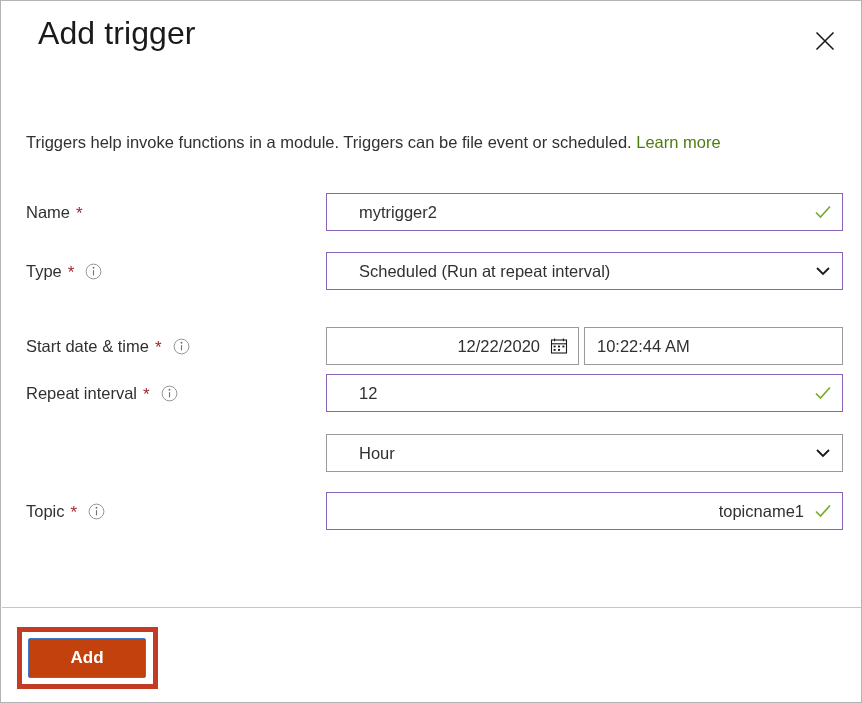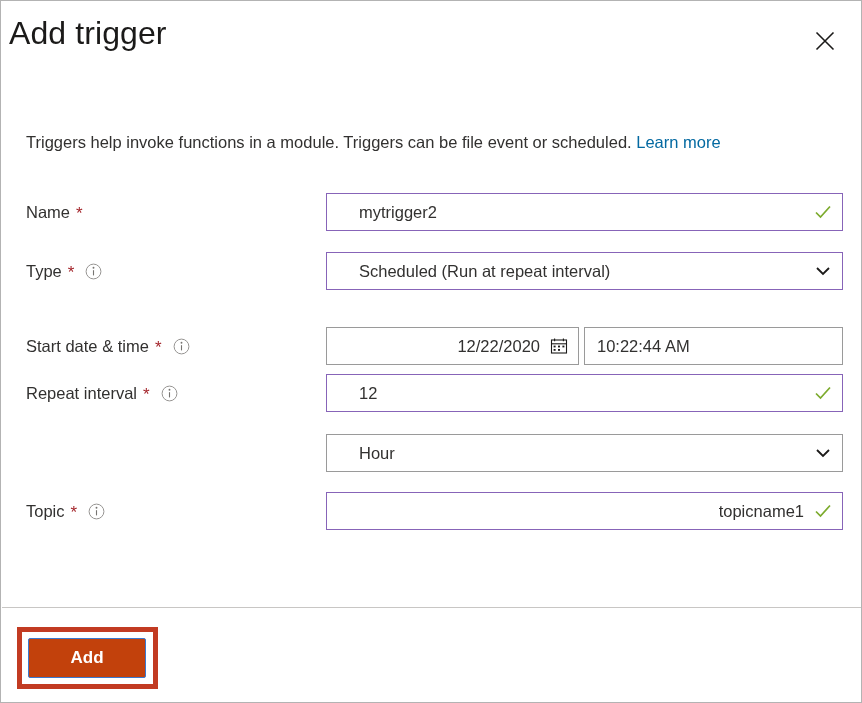--- a/index.html
+++ b/index.html
@@ -28,21 +28,21 @@
 
   
   #header {
     position: absolute;
     left: 0; top: 0;
     width: 862px;
     height: 86px;
   }
   #dialog-title {
     position: absolute;
-    left: 8px;
+    left: 37px;
     top: 14px;
     font-size: 32px;
     font-weight: 300;
     letter-spacing: 0.1px;
     color: #1b1a19;
     white-space: nowrap;
   }
   #close-button {
     position: absolute;
     right: 18px;
@@ -65,21 +65,21 @@
     left: 25px;
     top: 129px;
     width: 820px;
     font-size: 16.5px;
     line-height: 24px;
     color: #323130;
     white-space: nowrap;
   }
   #description a,
   #learn-more-link {
-    color: #0369a1;
+    color: #4d7c0f;
     text-decoration: none;
     cursor: pointer;
   }
 
   
   #form {
     position: absolute;
     left: 0;
     top: 178px;
     width: 862px;

